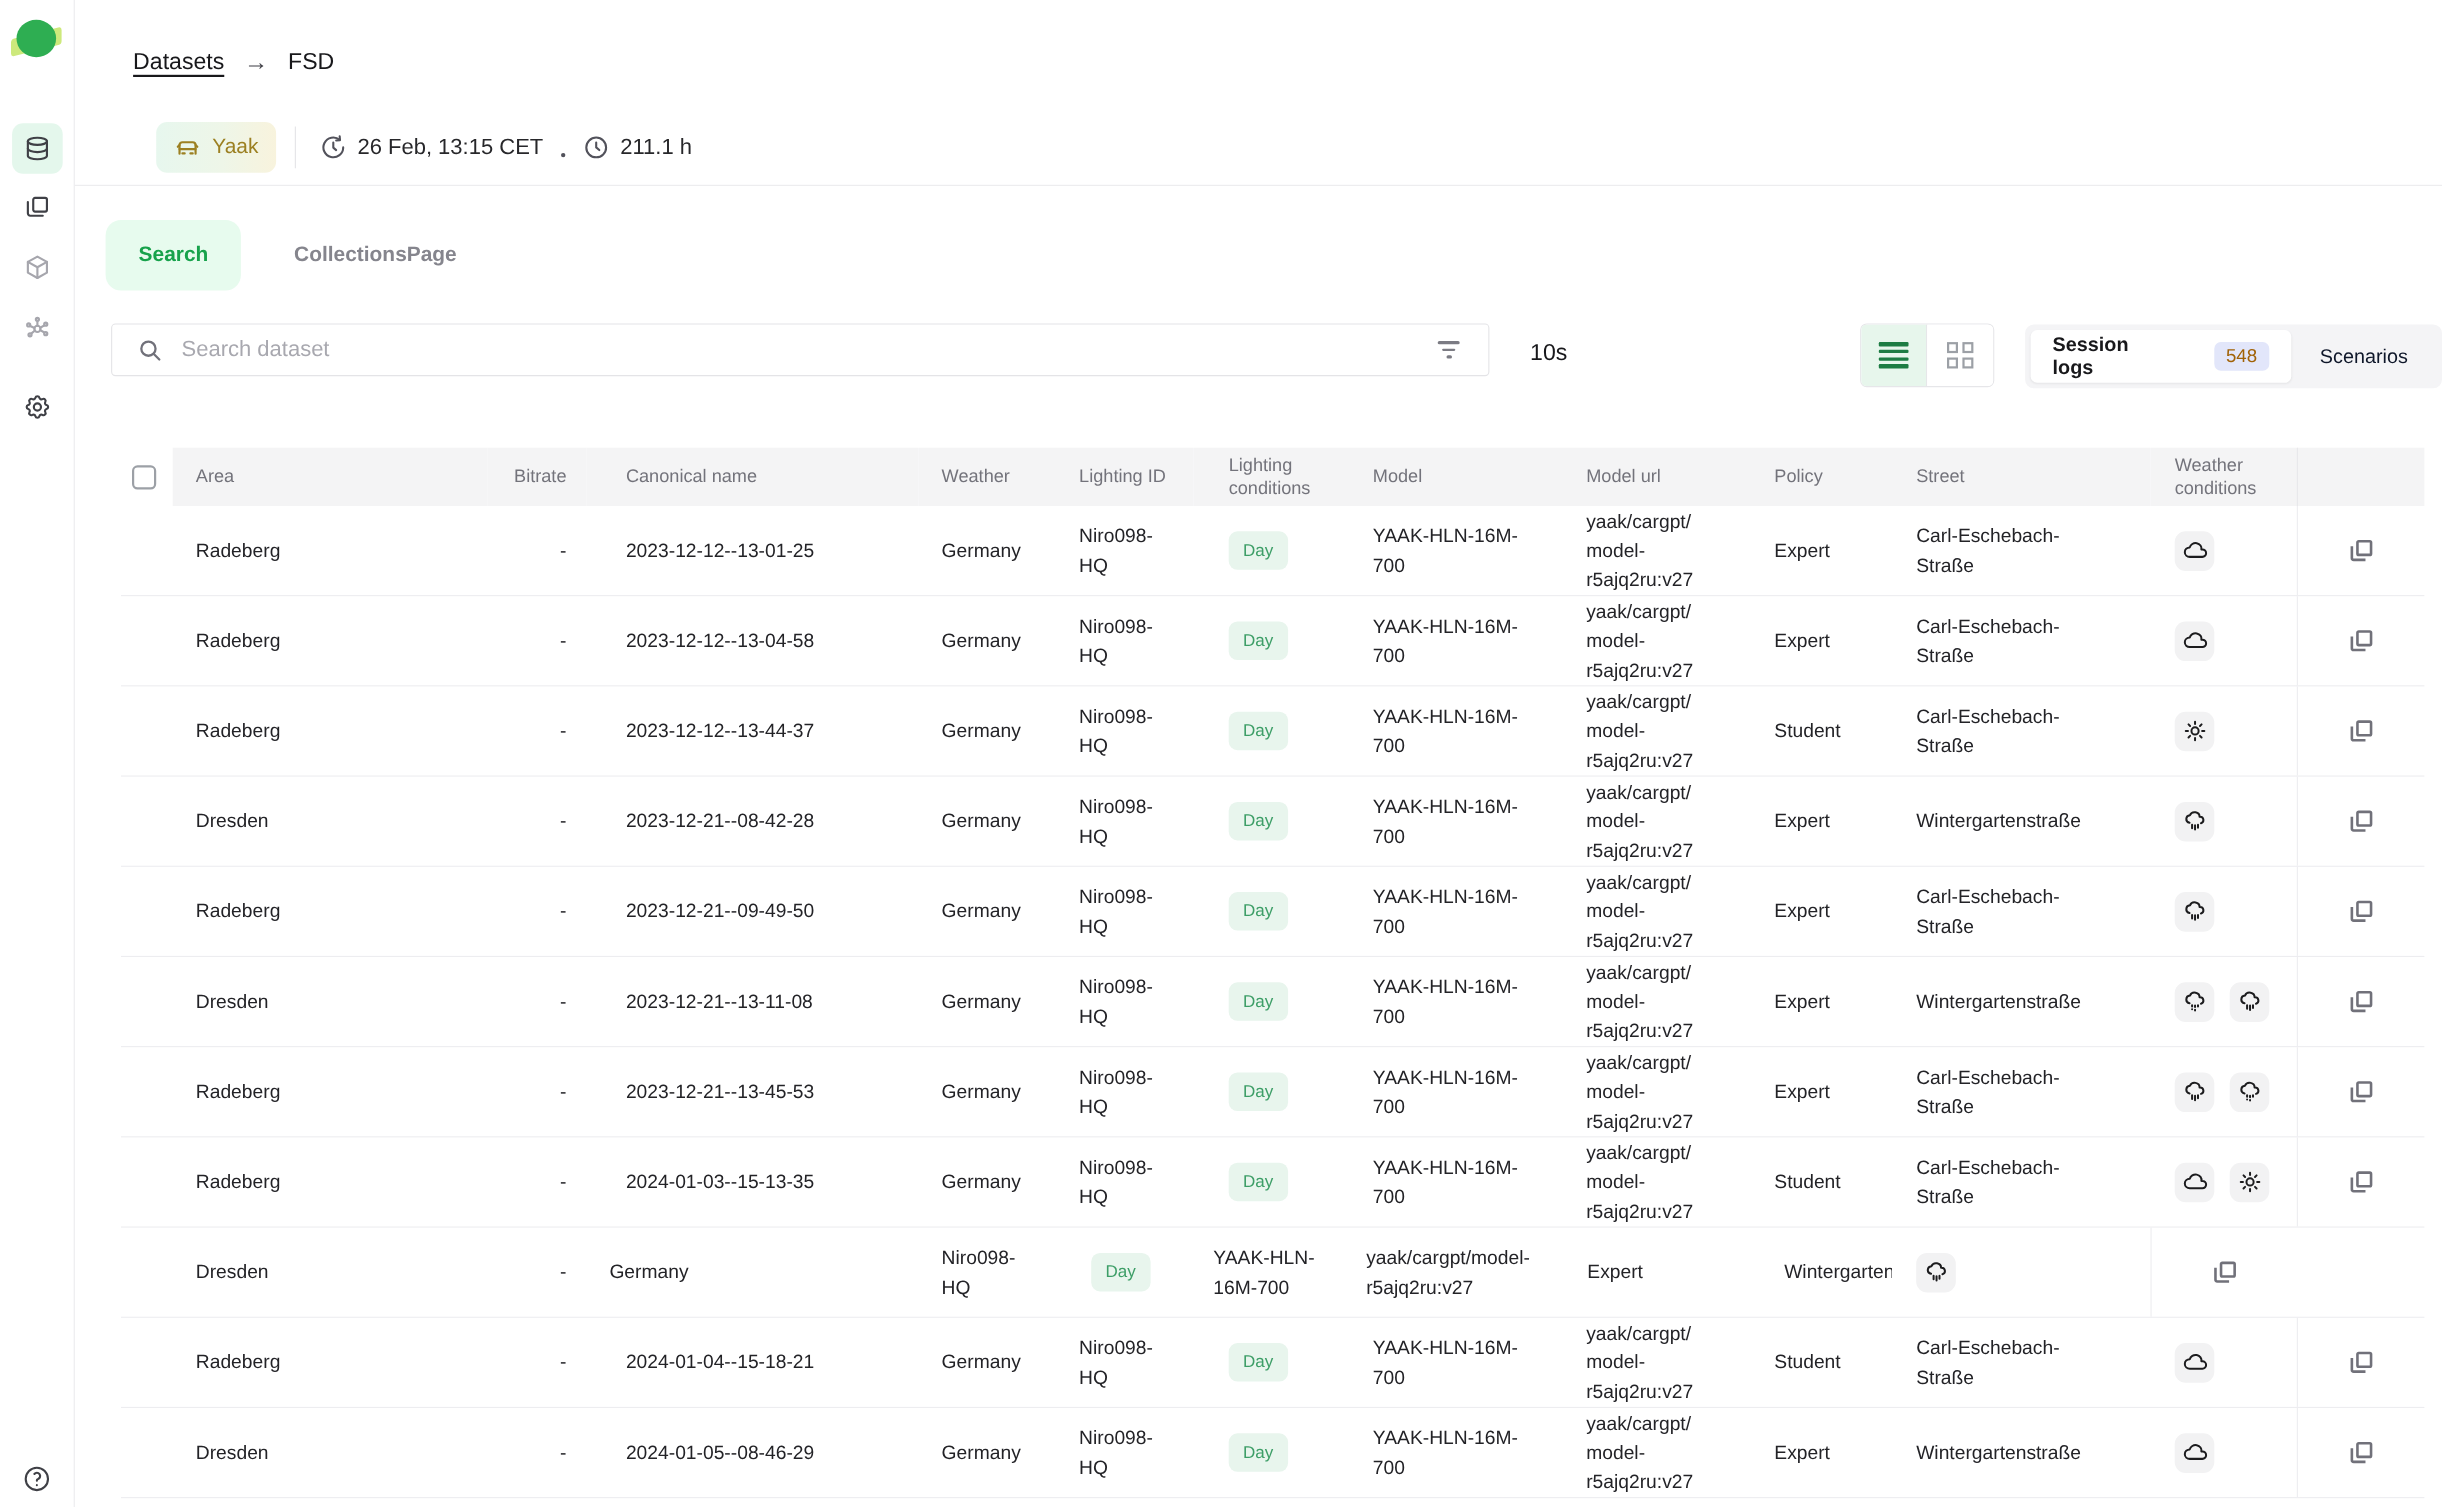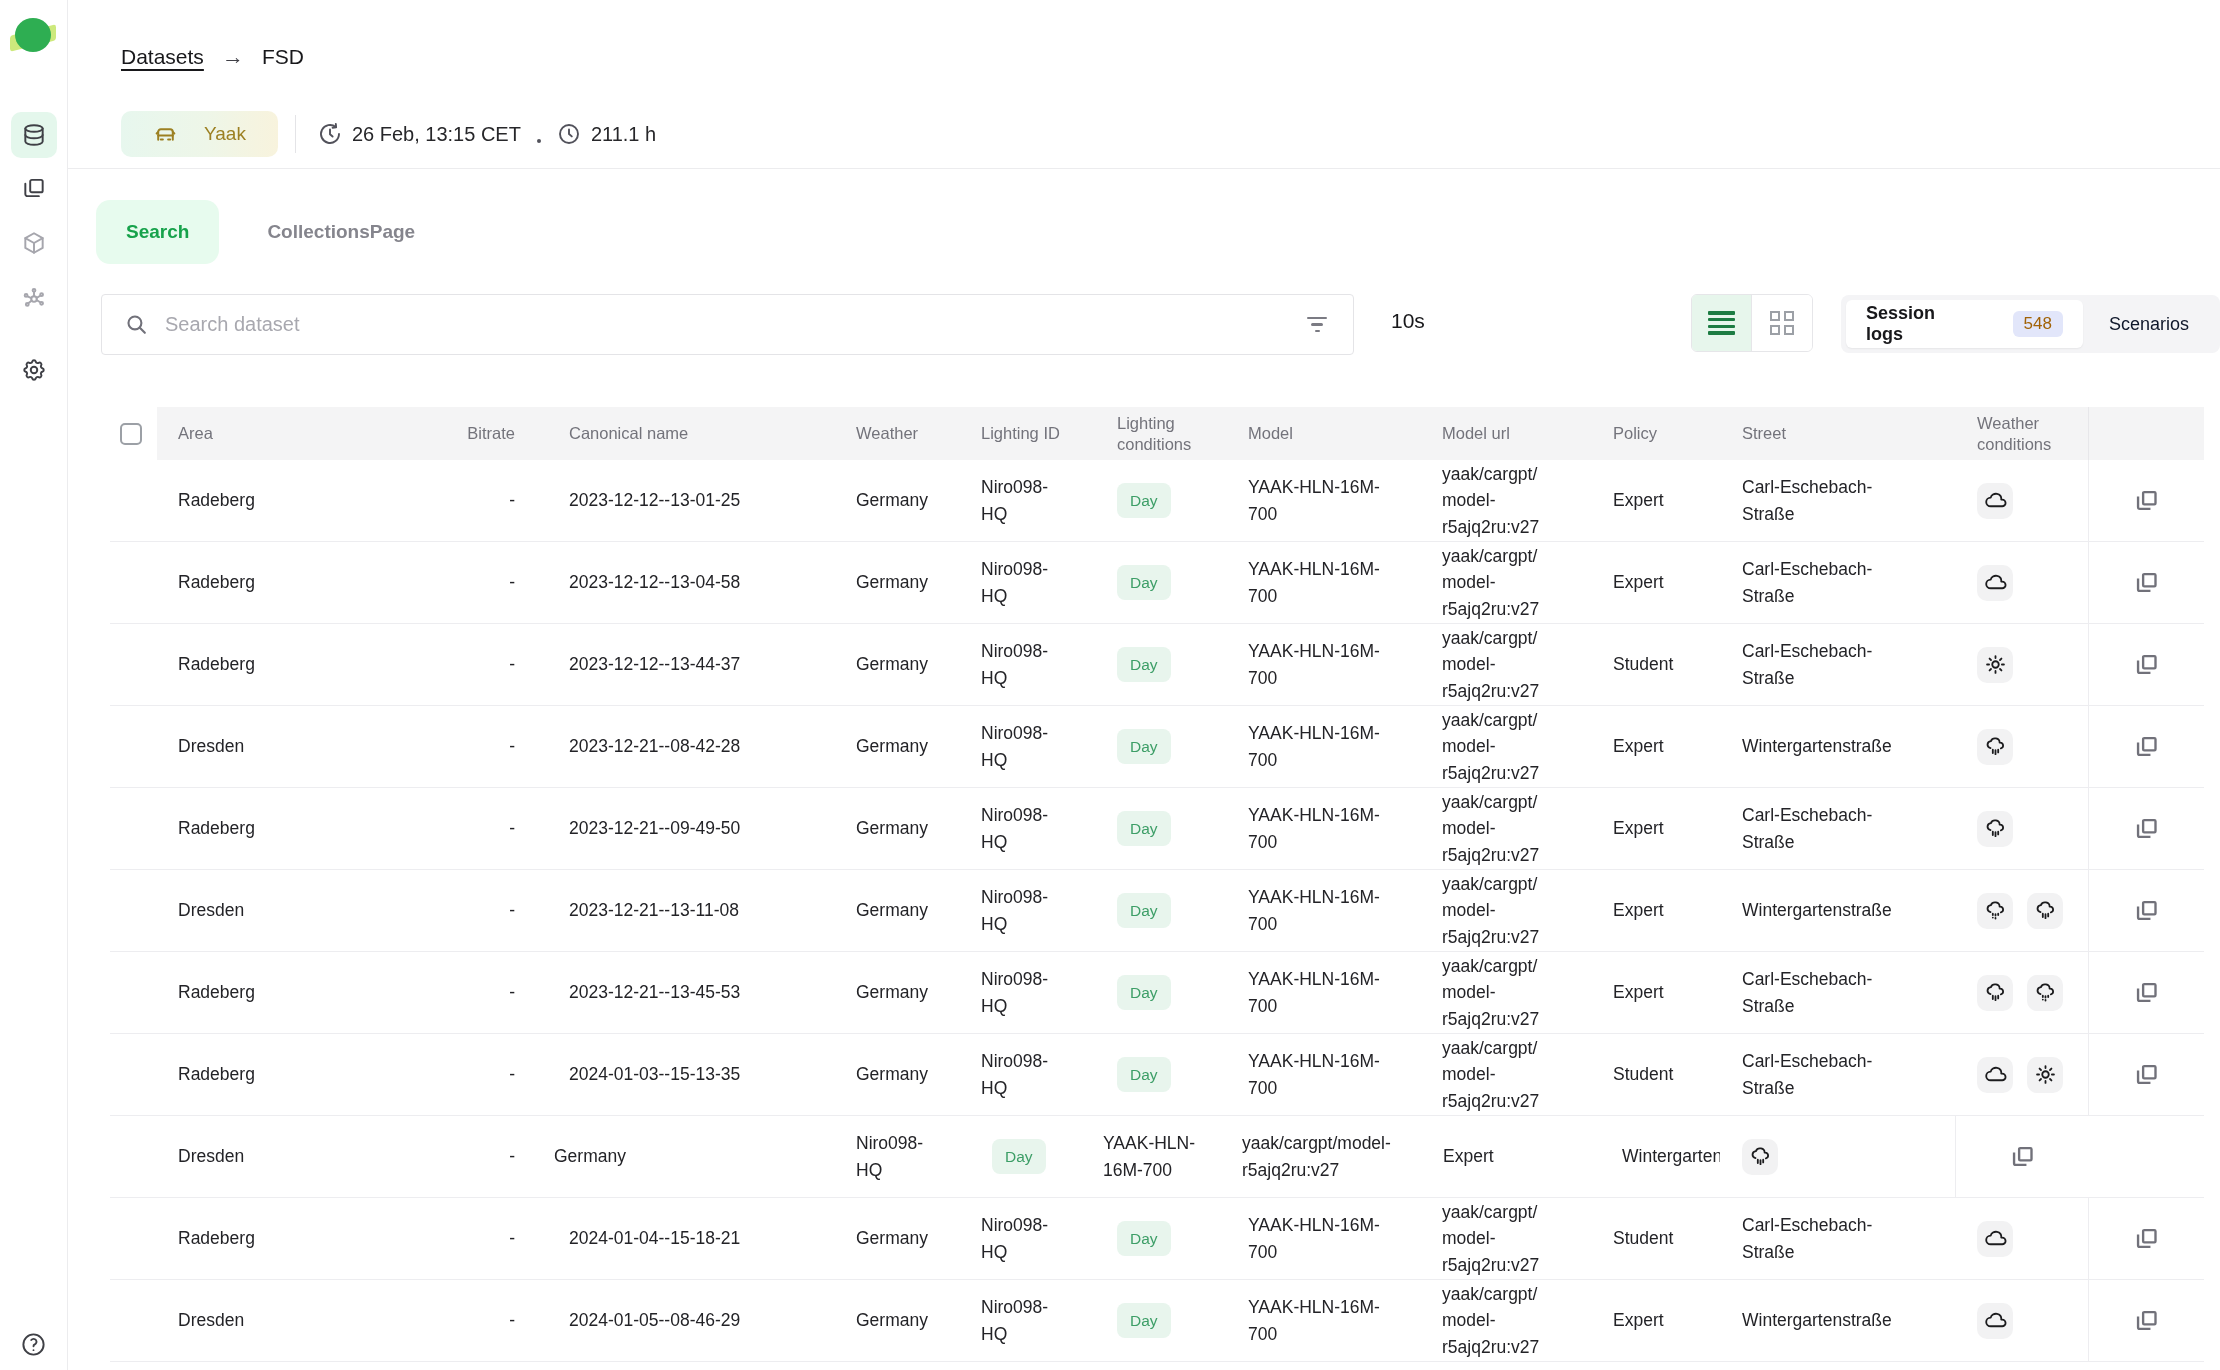--- a/index.html
+++ b/index.html
@@ -21,37 +21,37 @@
 
   
   .main { position:absolute; left:68px; top:0; width:2152px; height:1370px; }
 
   .breadcrumb { position:absolute; left:53px; top:44px; display:flex; align-items:center;
     gap:18px; font-size:21px; color:#18181b; }
   .breadcrumb .root { text-decoration:underline; text-underline-offset:5px; cursor:pointer; }
   .breadcrumb .arrow { color:#3f3f46; font-size:22px; }
 
   .meta { position:absolute; left:53px; top:111px; height:46px; display:flex; align-items:center; }
-  .vehicle-chip { height:46px; padding:0 32px; border-radius:10px; display:flex; align-items:center;
-    gap:26px; background:linear-gradient(90deg,#e7f7ee 0%, #eef6e8 55%, #f8f3dd 100%);
-    color:#9c8022; font-size:19px; font-weight:500; }
+  .vehicle-chip { height:46px; padding:0 16px; border-radius:10px; display:flex; align-items:center;
+    gap:10px; background:linear-gradient(90deg,#e7f7ee 0%, #eef6e8 55%, #f8f3dd 100%);
+    color:#9c8022; font-size:19px; font-weight:500;margin-left:21px; }
   .meta-divider { width:1px; height:38px; background:#e4e4e7; margin:0 22px 0 17px; }
   .meta-item { display:flex; align-items:center; gap:10px; font-size:20px; color:#27272a; }
   .meta-icon { color:#52525b; display:flex; }
   .meta-dot { width:4px; height:4px; border-radius:50%; background:#52525b; margin:14px 16px 0 16px; }
 
   .header-sep { position:absolute; left:0; right:0; top:168px; height:1px; background:#ececee; }
 
   .tabs { position:absolute; left:28px; top:200px; display:flex; align-items:center;font-weight:bold; }
   .tab-active { height:64px; padding:0 30px; border-radius:14px; background:#e7fbee;
     color:#17a24b; font-size:19px; display:flex; align-items:center; cursor:pointer; }
   .tab-inactive { margin-left:48px; color:#85858d; font-size:19px; cursor:pointer; }
 
   .controls { position:absolute; left:0; top:294px; width:2152px; height:61px; }
-  .searchbox { position:absolute; left:33px; top:0; width:1253px; height:61px;
+  .searchbox { position:absolute; left:33px; top:0; width:1253px; height:48px;
     border:1px solid #e4e4e7; border-radius:4px; background:#fff;
     display:flex; align-items:center; padding:0 22px; gap:16px; }
   .searchbox input { flex:1; border:none; outline:none; font-size:20px;
     font-family:"Liberation Sans", sans-serif; color:#232327; }
   .searchbox input::placeholder { color:#a8a8af; }
   .filter-icon { display:flex; flex-direction:column; align-items:center; gap:4px; cursor:pointer; padding:4px; }
   .filter-icon i { display:block; height:2.4px; border-radius:2px; background:#7b7b83; }
   .duration { position:absolute; left:1323px; top:15px; font-size:21px; color:#18181b; cursor:pointer; }
 
   .viewtoggle { position:absolute; left:1623px; top:0; width:122px; height:58px;

